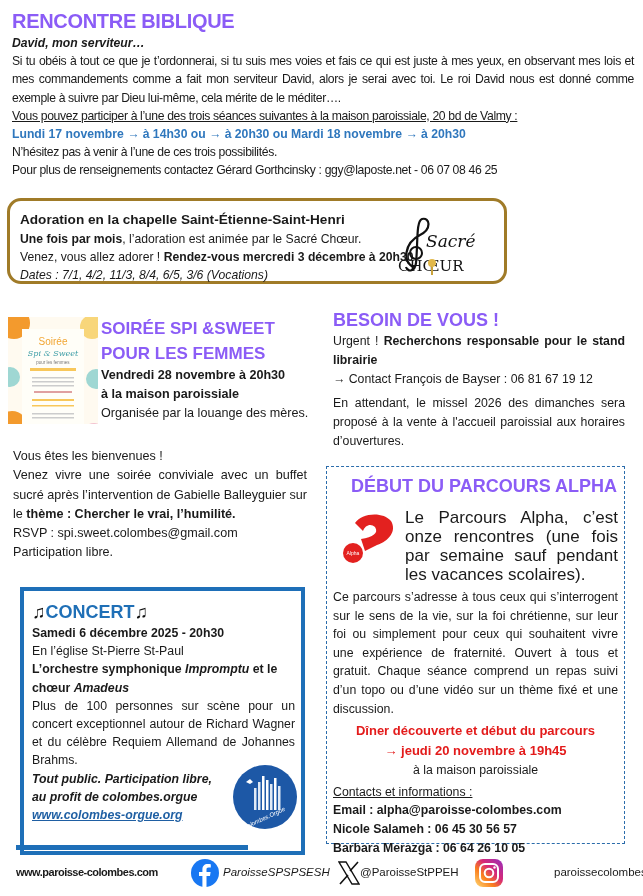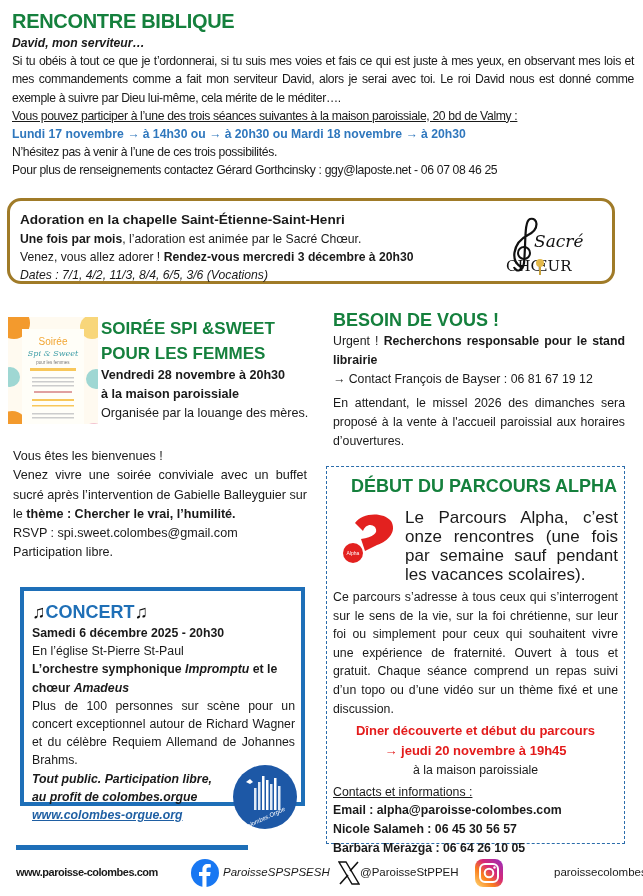--- a/index.html
+++ b/index.html
@@ -1,32 +1,32 @@
 <!DOCTYPE html>
 <html><head>
 <meta charset="utf-8">
 <style>
   * { box-sizing: border-box; margin: 0; padding: 0; }
   html, body { width: 643px; height: 896px; background: #ffffff; overflow: hidden; }
   body { font-family: "Liberation Sans", "DejaVu Sans", sans-serif; color: #1a1a1a; position: relative; font-size: 12.2px; line-height: 17.4px; }
-  .blue-title { color: #15803d; font-weight: bold; }
+  .blue-title { color: #8b5cf6; font-weight: bold; }
   .b { font-weight: bold; }
   .i { font-style: italic; }
   .u { text-decoration: underline; }
   .justify { text-align: justify; }
 
   
   #rencontre { position: absolute; left: 12px; top: 8px; width: 622px; }
   #rencontre .h { font-size: 20px; line-height: 26px; letter-spacing: -0.3px; }
   #rencontre .p { font-size: 12.2px; line-height: 18.2px; }
   #rencontre .narrow { letter-spacing: -0.35px; }
   #rencontre .sched { color: #2f77bd; font-weight: bold; }
 
   
-  #adoration { position: absolute; left: 7px; top: 198px; width: 608px; height: 86px; border: 3px solid #a07b28; border-radius: 14px; padding: 9px 10px 0 10px; }
+  #adoration { position: absolute; left: 7px; top: 198px; width: 500px; height: 86px; border: 3px solid #a07b28; border-radius: 14px; padding: 9px 10px 0 10px; }
   #adoration .h { font-size: 13.6px; line-height: 20px; font-weight: bold; }
   #adoration .p { font-size: 12.2px; line-height: 18px; }
   #sacre-logo { position: absolute; right: 28px; top: 12px; width: 84px; height: 64px; }
 
   
   #soiree-img { position: absolute; left: 8px; top: 317px; width: 90px; height: 107px; background: #fdf8ec; overflow: hidden; }
   #soiree { position: absolute; left: 101px; top: 316px; width: 210px; }
   #soiree .h { font-size: 17px; line-height: 25px; }
   #soiree .p { font-size: 12.6px; line-height: 19px; }
   #soiree-body { position: absolute; left: 13px; top: 447px; width: 294px; font-size: 12.6px; line-height: 19.3px; }
@@ -38,21 +38,21 @@
 
   
   #alpha { position: absolute; left: 326px; top: 466px; width: 299px; height: 378px; border: 1.4px dashed #2b6cab; padding: 6px 6px 0 6px; }
   #alpha .h { font-size: 18px; line-height: 26px; margin-left: 18px; }
   #alpha .intro { margin-left: 72px; margin-top: 9px; font-size: 17px; line-height: 19px; }
   #alpha .p { font-size: 12.3px; line-height: 18.6px; }
   #alpha .red { color: #e31b1b; font-weight: bold; font-size: 13px; line-height: 20px; text-align: center; }
   #alpha-logo { position: absolute; left: 12px; top: 42px; width: 58px; height: 56px; }
 
   
-  #concert { position: absolute; left: 20px; top: 587px; width: 285px; height: 219px; border: 4px solid #1e6fb8; padding: 9px 6px 0 8px; }
+  #concert { position: absolute; left: 20px; top: 587px; width: 285px; height: 268px; border: 4px solid #1e6fb8; padding: 9px 6px 0 8px; }
   #concert .h { font-size: 18px; line-height: 24px; color: #1f6fb6; font-weight: bold; }
   #concert .p { font-size: 12.3px; line-height: 18.2px; }
   #concert .link { color: #1f5fa3; }
   #orgue-logo { position: absolute; left: 208px; top: 173px; width: 66px; height: 66px; }
 
   
   #footer { position: absolute; left: 0; top: 855px; width: 643px; height: 36px; font-size: 11.5px; }
   #footer .item { position: absolute; top: 0; height: 36px; display: flex; align-items: center; }
   .underbar { position: absolute; left: 16px; top: 845px; width: 232px; height: 5px; background: #1e6fb8; }
 </style>

